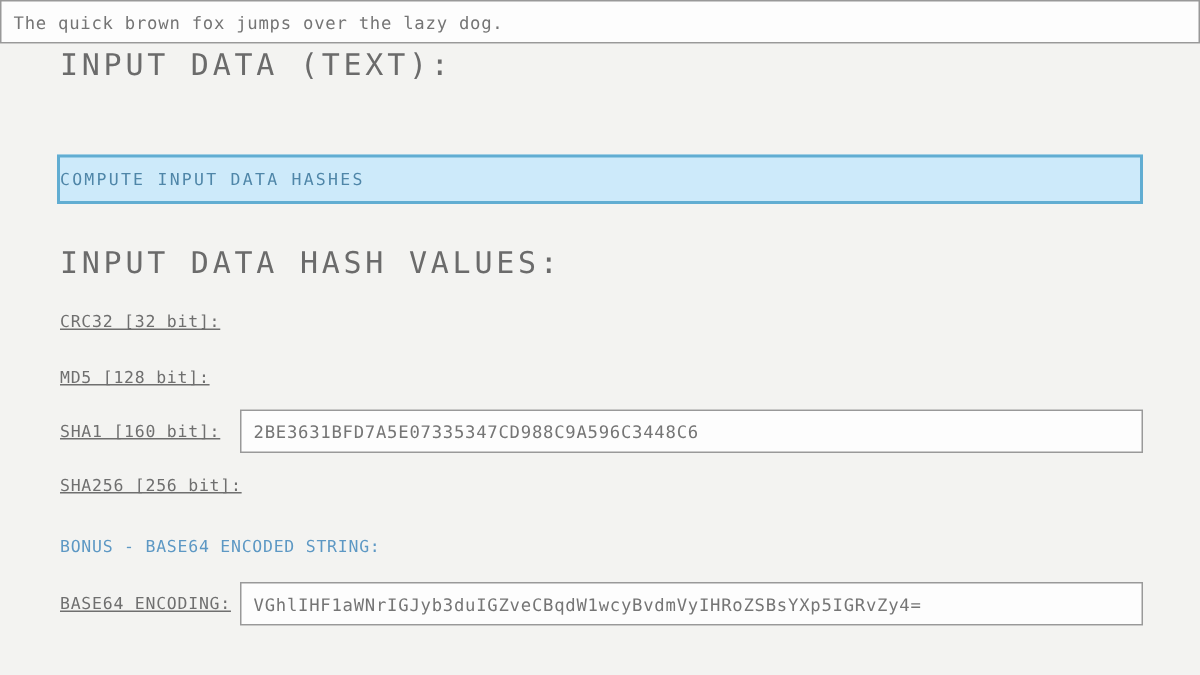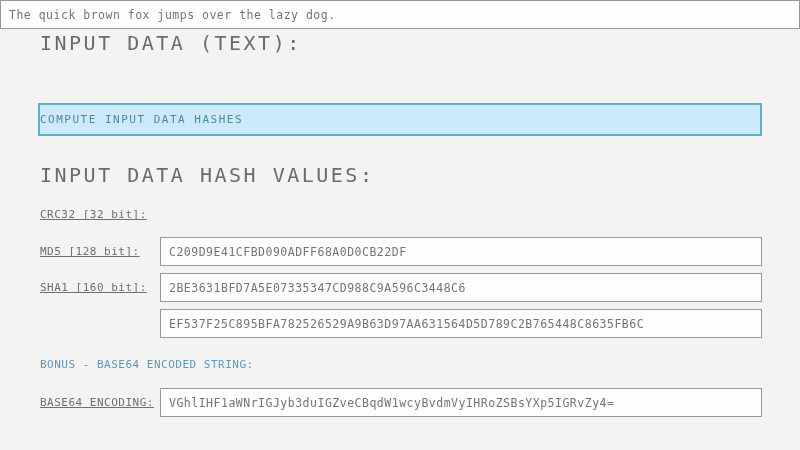--- a/index.html
+++ b/index.html
@@ -100,36 +100,31 @@
 <button class="compute-btn">COMPUTE INPUT DATA HASHES</button>
 
 <div class="heading h-hash">INPUT DATA HASH VALUES:</div>
 
 <div class="row r0">
   <span class="row-label">CRC32 [32 bit]:</span>
 </div>
 
 <div class="row r1">
   <span class="row-label">MD5 [128 bit]:</span>
-  <span class="row-field-wrap">
-    <input class="text-box" type="text" value="C209D9E41CFBD090ADFF68A0D0CB22DF" style="">
-  </span>
 </div>
 
 <div class="row r2">
   <span class="row-label">SHA1 [160 bit]:</span>
   <span class="row-field-wrap">
     <input class="text-box" type="text" value="2BE3631BFD7A5E07335347CD988C9A596C3448C6" style="">
   </span>
 </div>
 
 <div class="row r3">
-  <span class="row-field-wrap">
-    <input class="text-box" type="text" value="EF537F25C895BFA782526529A9B63D97AA631564D5D789C2B765448C8635FB6C" style="">
-  </span>
+  <span class="row-label">SHA256 [256 bit]:</span>
 </div>
 
 <div class="sub-heading">BONUS - BASE64 ENCODED STRING:</div>
 
 <div class="row r4">
   <span class="row-label">BASE64 ENCODING:</span>
   <span class="row-field-wrap">
     <input class="text-box" type="text" value="VGhlIHF1aWNrIGJyb3duIGZveCBqdW1wcyBvdmVyIHRoZSBsYXp5IGRvZy4=" style="">
   </span>
 </div>

